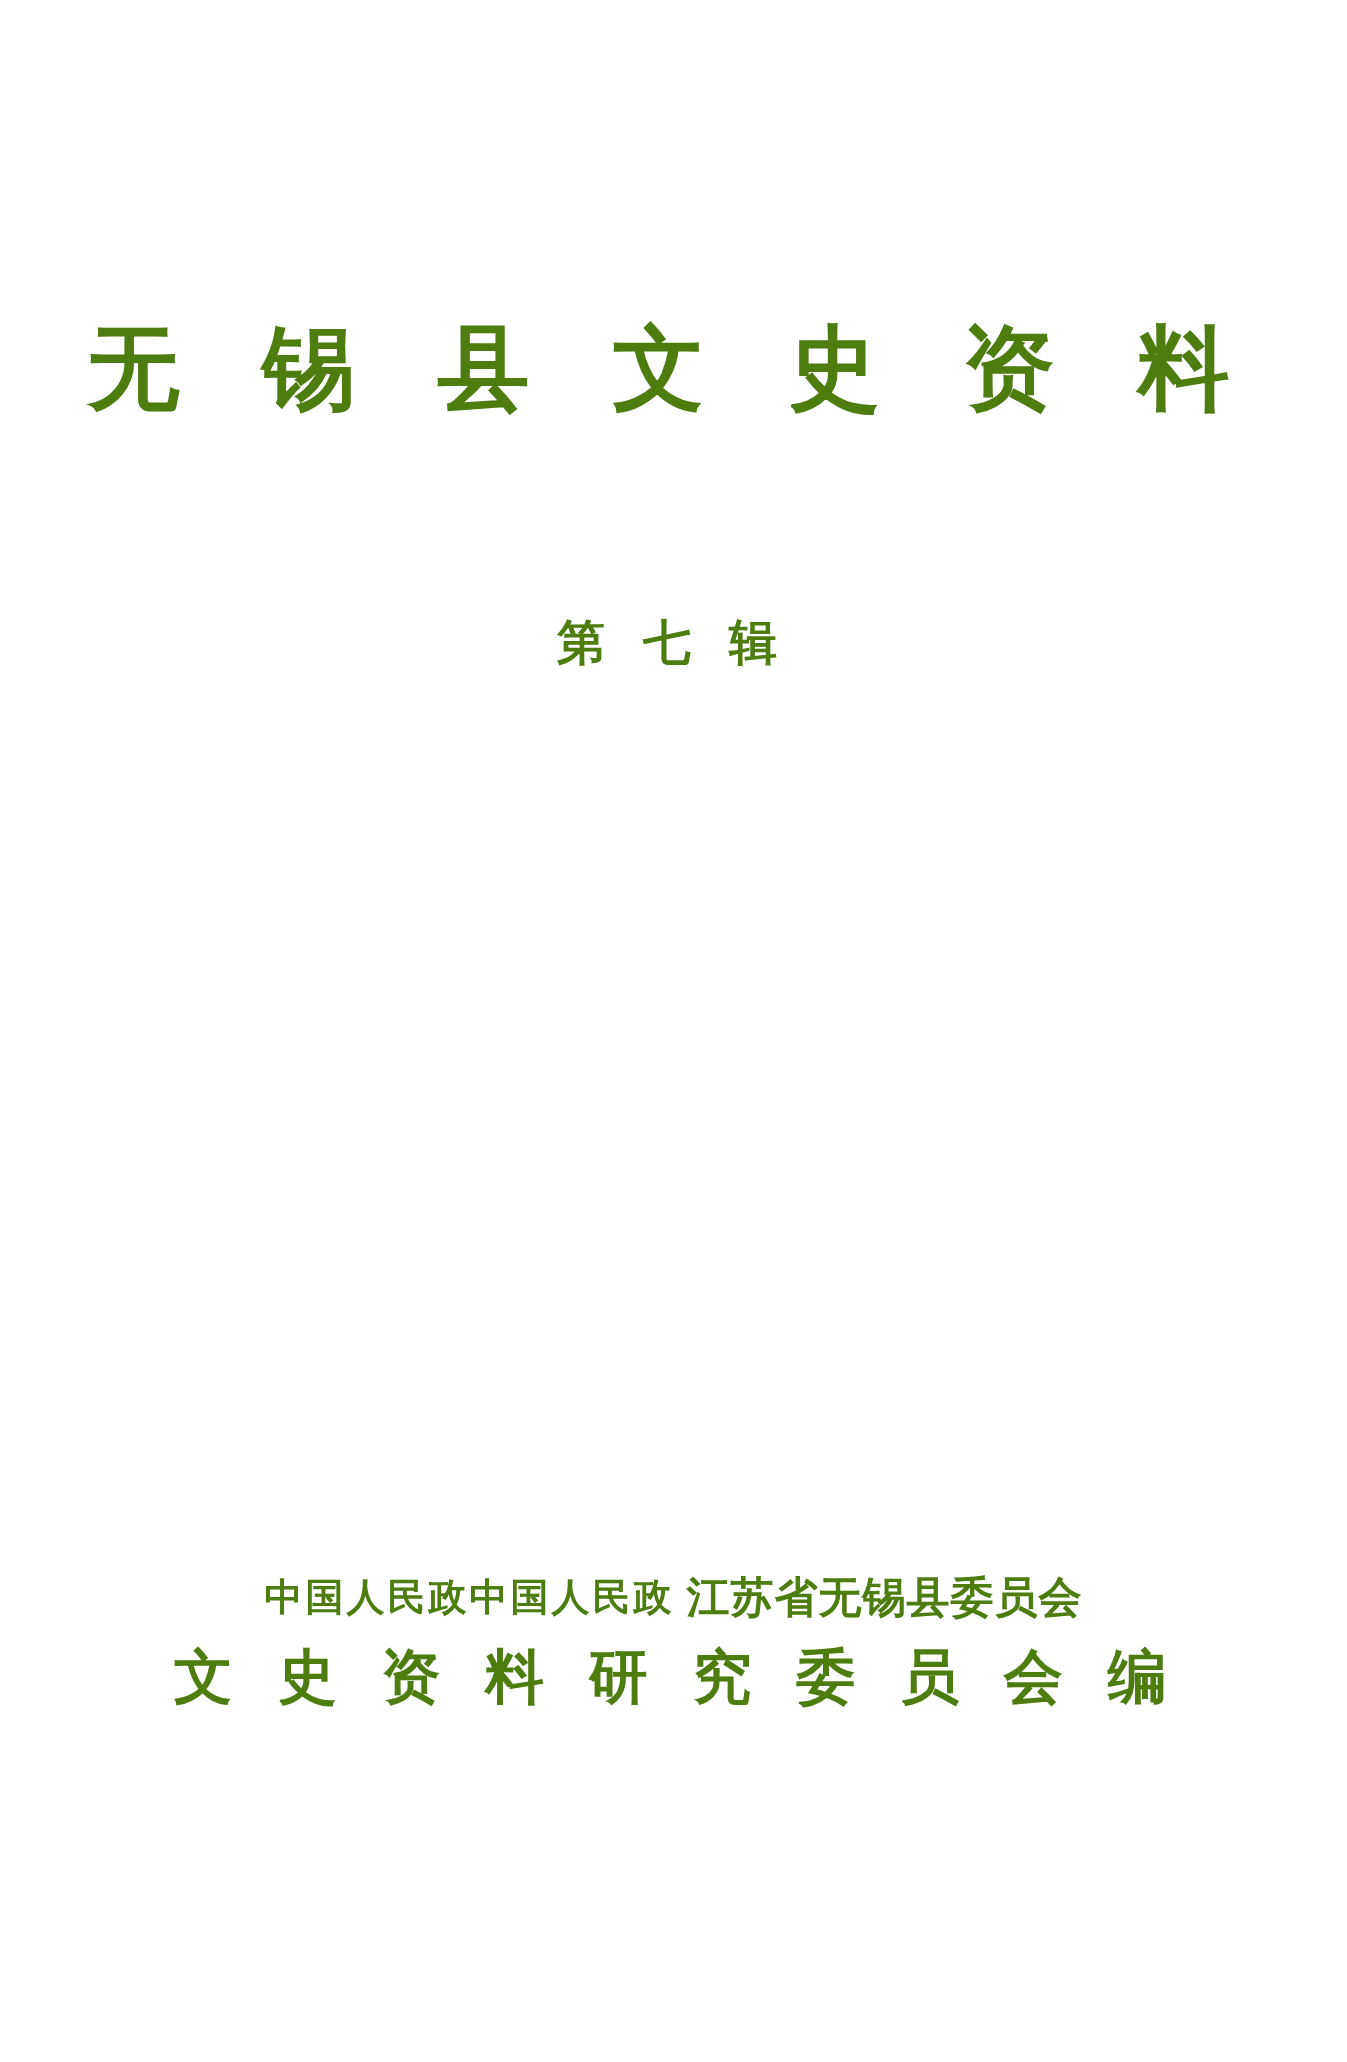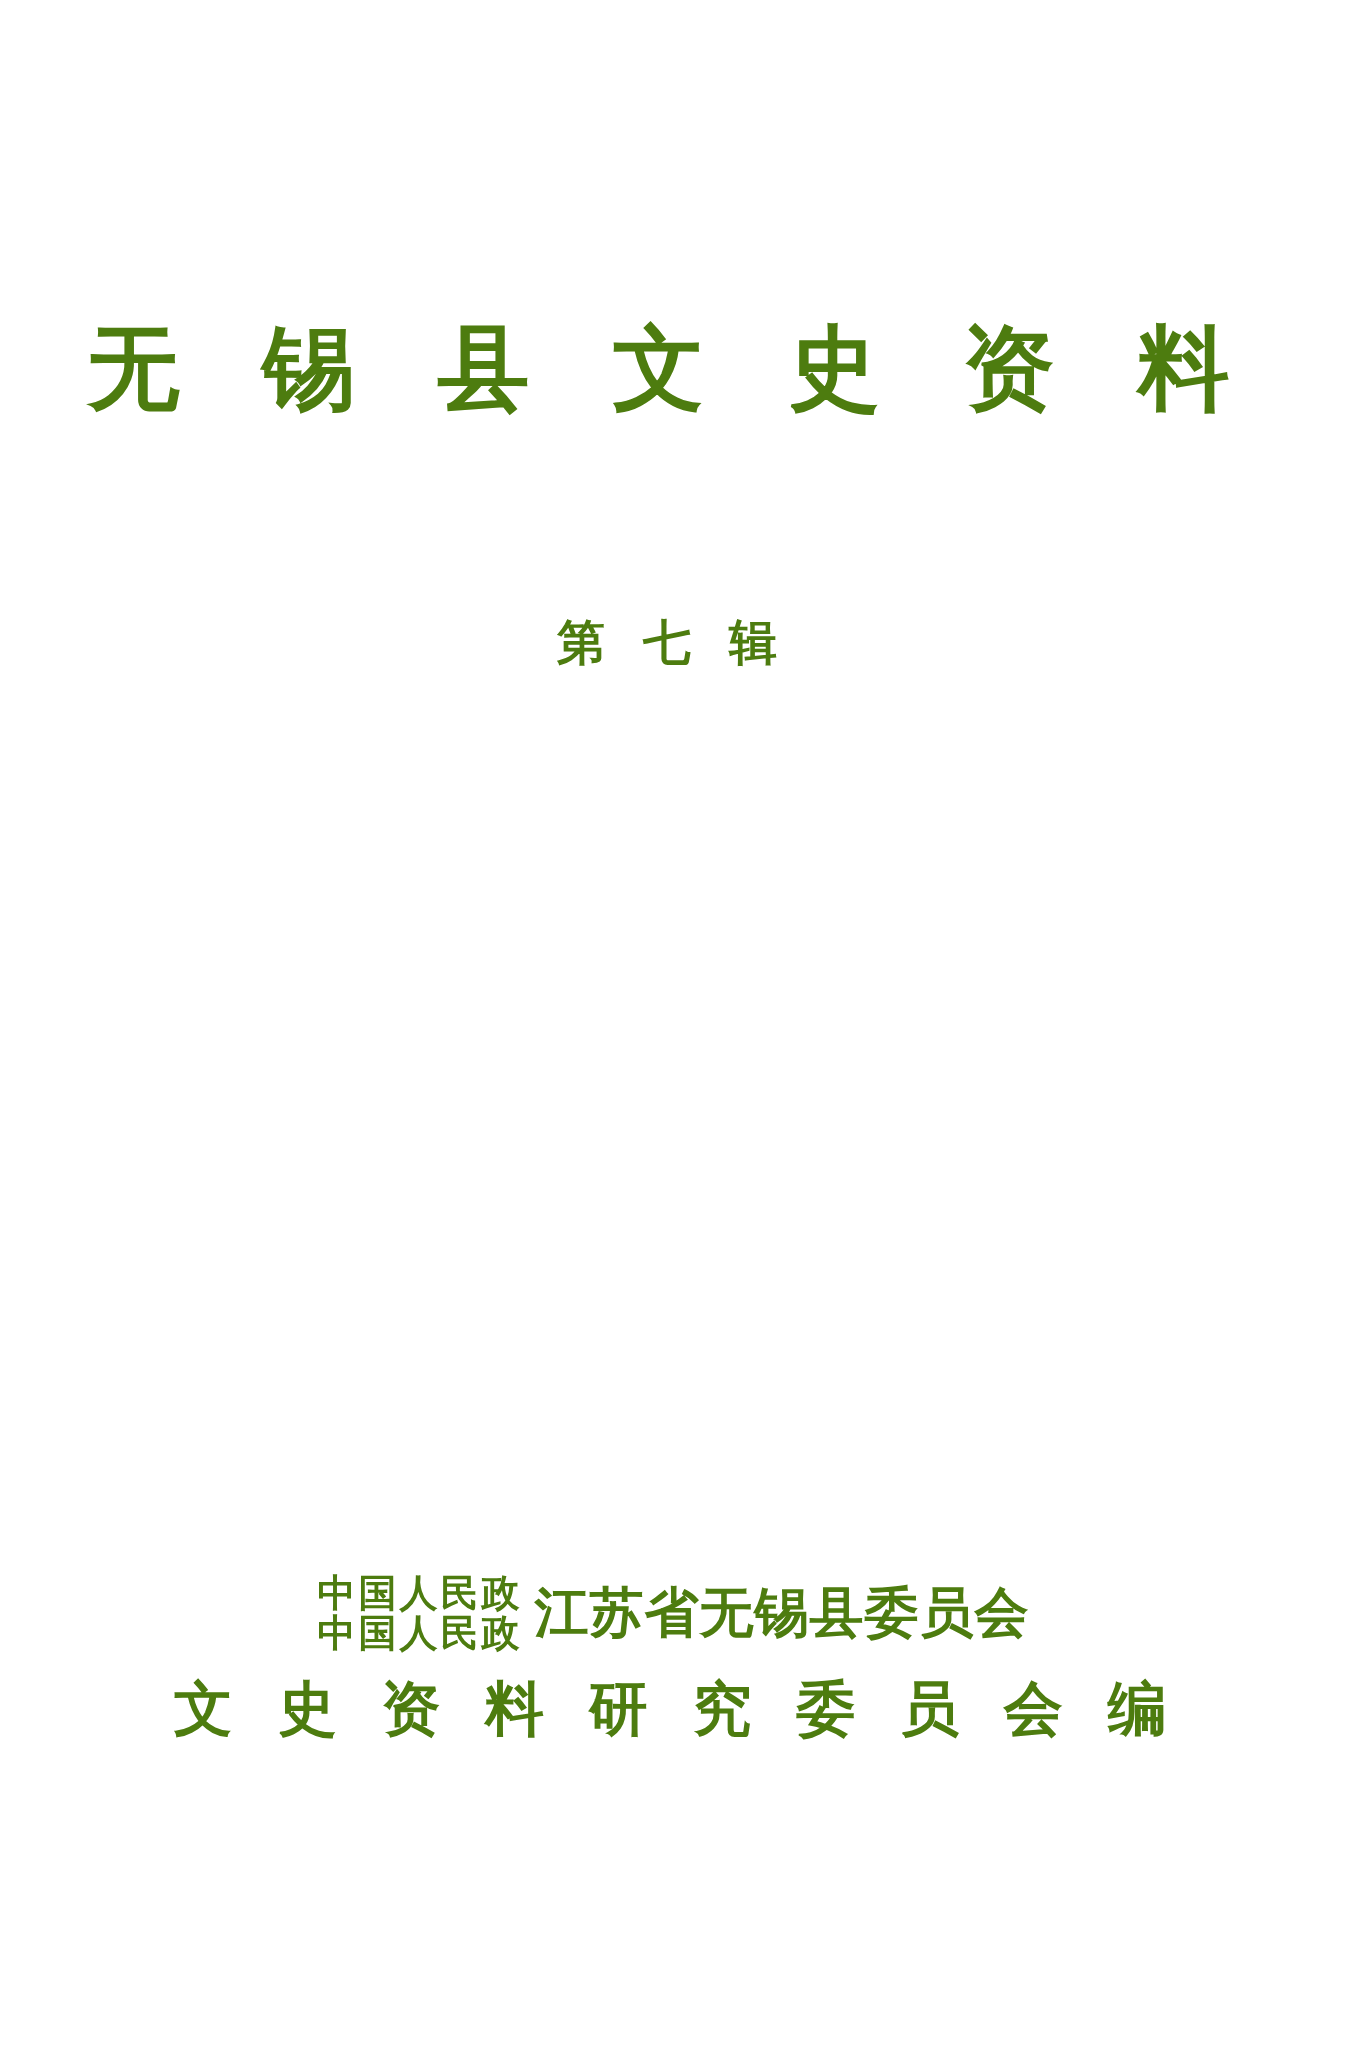--- a/index.html
+++ b/index.html
@@ -59,31 +59,31 @@
   .imprint-publisher-row {
     display: flex;
     justify-content: center;
     align-items: center;
     gap: 12px;
   }
 
   
   .org-prefix {
     display: flex;
-    flex-direction: column;
+    flex-direction: row;
     font-size: 38px;
     font-weight: bold;
     line-height: 1.04;
     letter-spacing: 3px;
     white-space: nowrap;
   }
 
   
   .org-main {
-    font-size: 54px;
+    font-size: 43px;
     font-weight: bold;
     line-height: 1.1;
     letter-spacing: 1px;
     white-space: nowrap;
   }
 
   
   .editor-line {
     margin-top: 24px;
     text-align: center;

